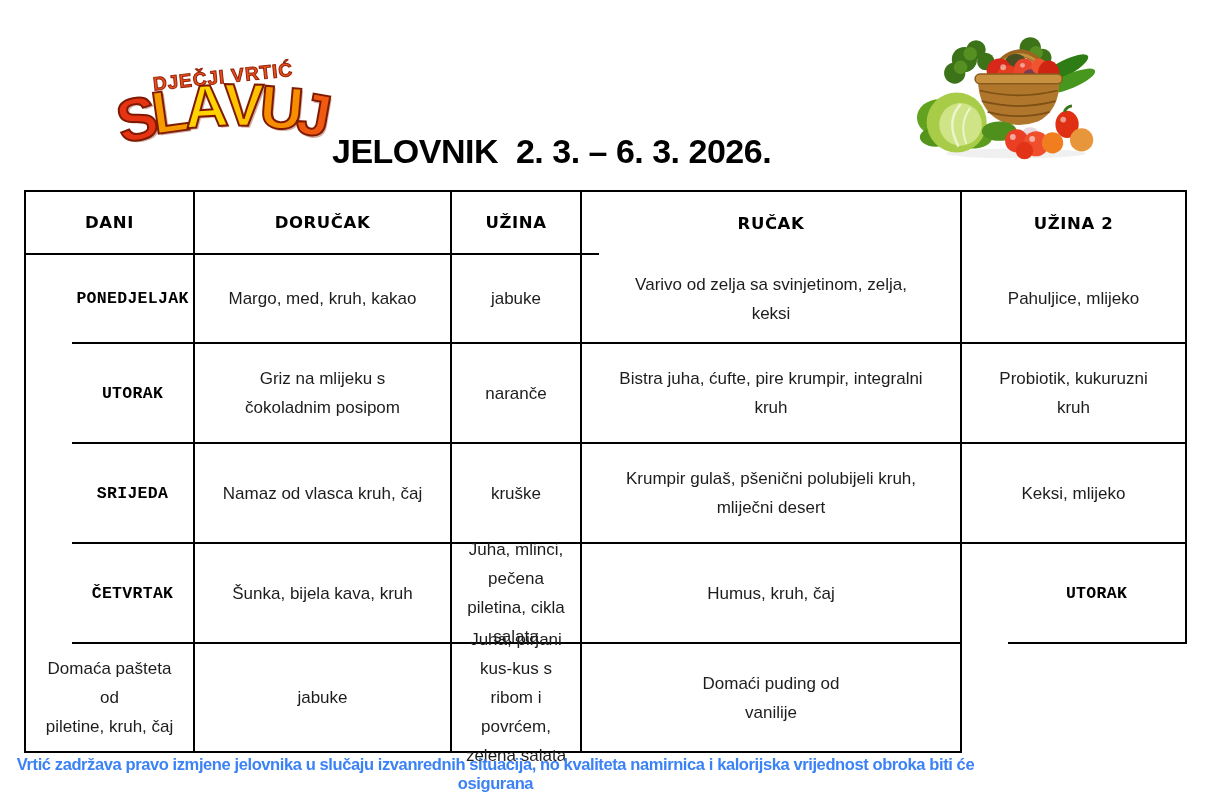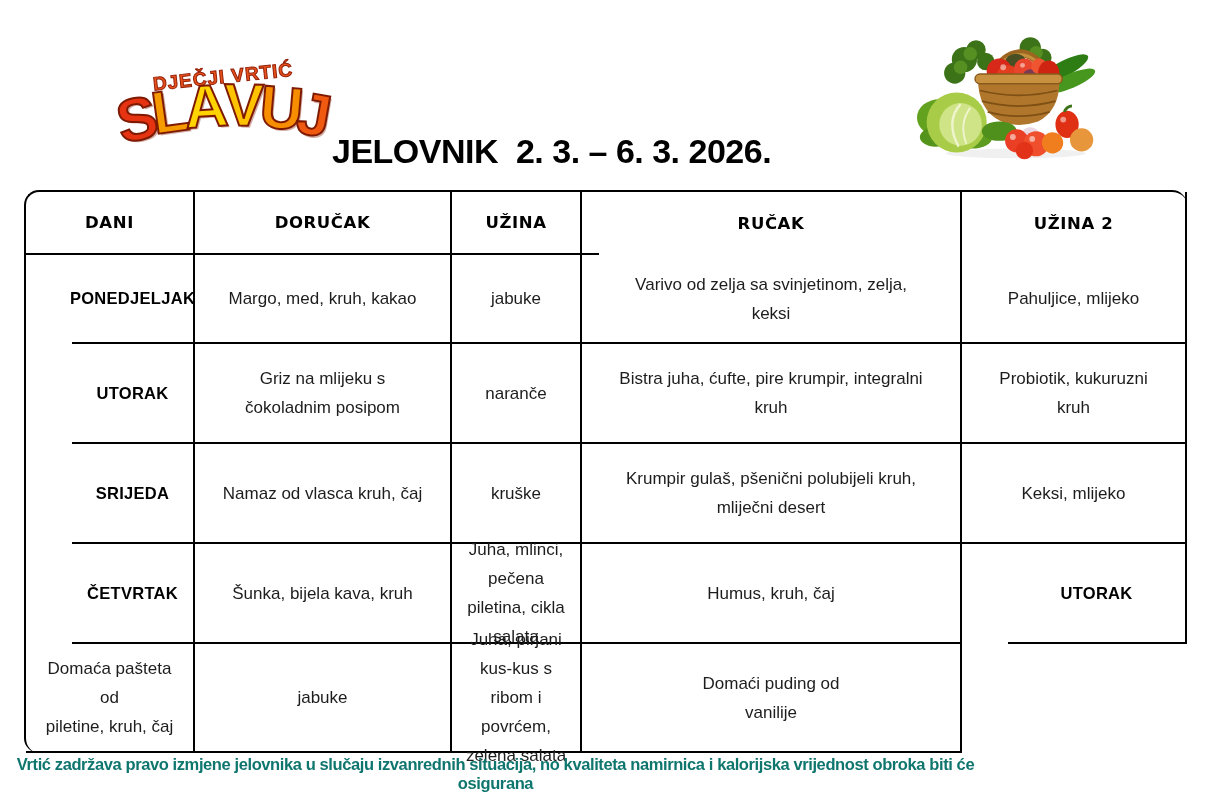--- a/index.html
+++ b/index.html
@@ -27,36 +27,36 @@
            letter-spacing:-0.5px; white-space:pre; color:#000;margin-top:14px; }
 
   
   #veggies { position:absolute; left:916px; top:20px; width:184px; height:142px; }
 
   
   #menu-table { position:absolute; left:24px; top:190px;
     display:grid;
     grid-template-columns:169px 257px 130px 380px 225px;
     grid-template-rows:63px 89px 100px 100px 100px 109px;
-    border-top:2px solid #000; border-left:2px solid #000;border-radius:15px; }
+    border-top:2px solid #000; border-left:2px solid #000; }
   .c { border-right:2px solid #000; border-bottom:2px solid #000;
        display:flex; align-items:center; justify-content:center;
        text-align:center; white-space:pre-line; position:relative; }
   .hd { font-family:"DejaVu Sans", sans-serif; font-weight:bold; font-size:16.5px;
         letter-spacing:.6px; }
   .no-b { border-bottom:none; }
   .notch::after { content:""; position:absolute; left:0; bottom:0; width:17px; height:2px; background:#000; }
-  .day { font-family:Liberation Sans, sans-serif; font-weight:bold; font-size:16.5px;
+  .day { font-family:Liberation Mono, monospace; font-weight:bold; font-size:16.5px;
          letter-spacing:.3px; padding:0 12px;margin-left:46px; }
   .txt { font-size:17px; line-height:29px; color:#1d1d1d; padding:12px 12px; }
   .rk  { padding:0 13px; }
 
   
   #footer { position:absolute; left:0; top:755px; width:991px; text-align:center;
-            font-weight:bold; font-size:16.5px; letter-spacing:-0.4px; color:#0f766e; }
+            font-weight:bold; font-size:16.5px; letter-spacing:-0.4px; color:#3b82f6; }
 </style>
 </head>
 <body>
 
 <div id="logo">
   <div id="logo-top">DJEČJI VRTIĆ</div>
   <div id="logo-word"><span class="L0">S</span><span class="L1">L</span><span class="L2">A</span><span class="L3">V</span><span class="L4">U</span><span class="L5">J</span>
   </div>
 </div>
 

